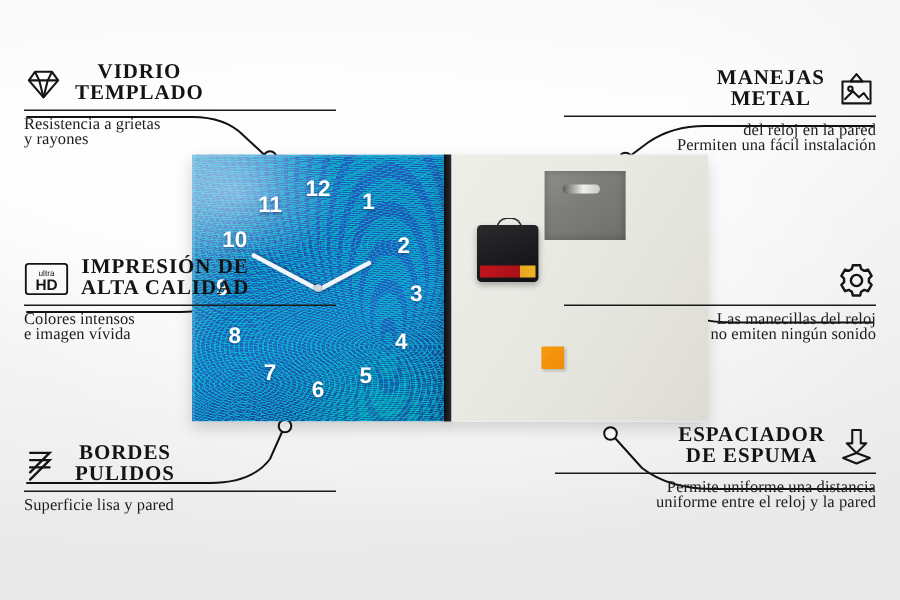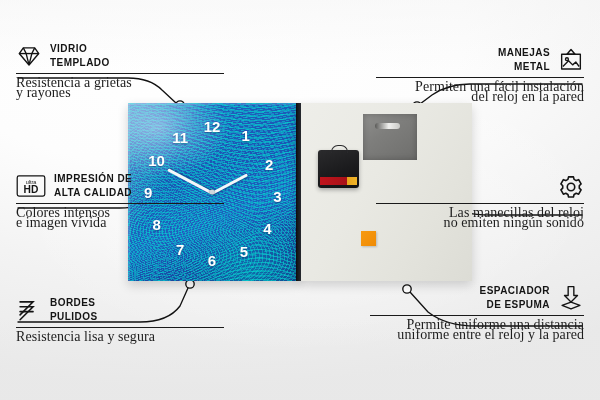--- a/index.html
+++ b/index.html
@@ -26,31 +26,32 @@
 
   
   .feat{position:absolute;width:208px;}
   .feat.left{text-align:left;}
   .feat.right{text-align:right;}
   .feat .head{
     display:flex;align-items:center;gap:8px;
   }
   .feat.right .head{justify-content:flex-end;}
   .feat .titles{
-    font-family:Liberation Sans, sans-serif;
+    font-family:Liberation Serif, serif;
     font-weight:700;letter-spacing:.045em;
-    font-size:10px;line-height:14px;color:#141414;
+    font-size:14px;line-height:14px;color:#141414;
     text-transform:uppercase;
+    text-align:center;
   }
   .feat .rule{
     height:0;border-top:1.15px solid #1a1a1a;margin-top:3px;width:100%;
   }
   .feat .sub{
     font-family:"Liberation Serif", serif;
-    font-size:14px;line-height:10.4px;color:#1d1d1d;margin-top:3.5px;
+    font-size:11px;line-height:10.4px;color:#1d1d1d;margin-top:3.5px;
     letter-spacing:.005em;
   }
   .ico{width:26px;height:26px;flex:0 0 26px;display:block;}
   .ico.hd{width:30px;height:22px;flex:0 0 30px;}
 
   
   #product{position:absolute;left:128px;top:103px;width:344px;height:178px;}
   .panel{position:absolute;top:0;height:178px;}
 
   
@@ -231,43 +232,43 @@
           <path d="M5 18 L21 18"></path>
         </g>
       </svg>
       <div class="titles">
         <div>BORDES</div>
         <div>PULIDOS</div>
       </div>
     </div>
     <div class="rule"></div>
     <div class="sub">
-      <div>Resistencia lisa y segura</div>
+      <div>Superficie lisa y pared</div>
     </div>
   </div>
 
   <div class="feat right" style="left:376px;top:46px;">
     <div class="head">
       <div class="titles">
         <div>MANEJAS</div>
         <div>METAL</div>
       </div>
       <svg class="ico" viewBox="0 0 32 32">
         <g fill="none" stroke="#141414" stroke-width="1.7" stroke-linejoin="round">
           <path d="M16 3 L11 9 H21 Z"></path>
           <rect x="4.5" y="9" width="23" height="18"></rect>
           <circle cx="11" cy="15" r="1.8"></circle>
           <path d="M6 24 L13 17 L18 22 L22 18.5 L26 24"></path>
         </g>
       </svg>
     </div>
     <div class="rule"></div>
     <div class="sub">
+      <div>del reloj en la pared</div>
       <div>Permiten una fácil instalación</div>
-      <div>del reloj en la pared</div>
     </div>
   </div>
 
   <div class="feat right" style="left:376px;top:174px;">
     <div class="head">
       <svg class="ico" viewBox="0 0 32 32">
         <g fill="none" stroke="#141414" stroke-width="2" stroke-linejoin="round">
           <path d="M13 3.5h6l.8 3.1 2.6 1.5 3-1.1 3 5.2-2.2 2.2v3l2.2 2.2-3 5.2-3-1.1-2.6 1.5-.8 3.1h-6l-.8-3.1-2.6-1.5-3 1.1-3-5.2 2.2-2.2v-3L3.6 12.2l3-5.2 3 1.1 2.6-1.5z"></path>
           <circle cx="16" cy="16" r="4.6"></circle>
         </g>

